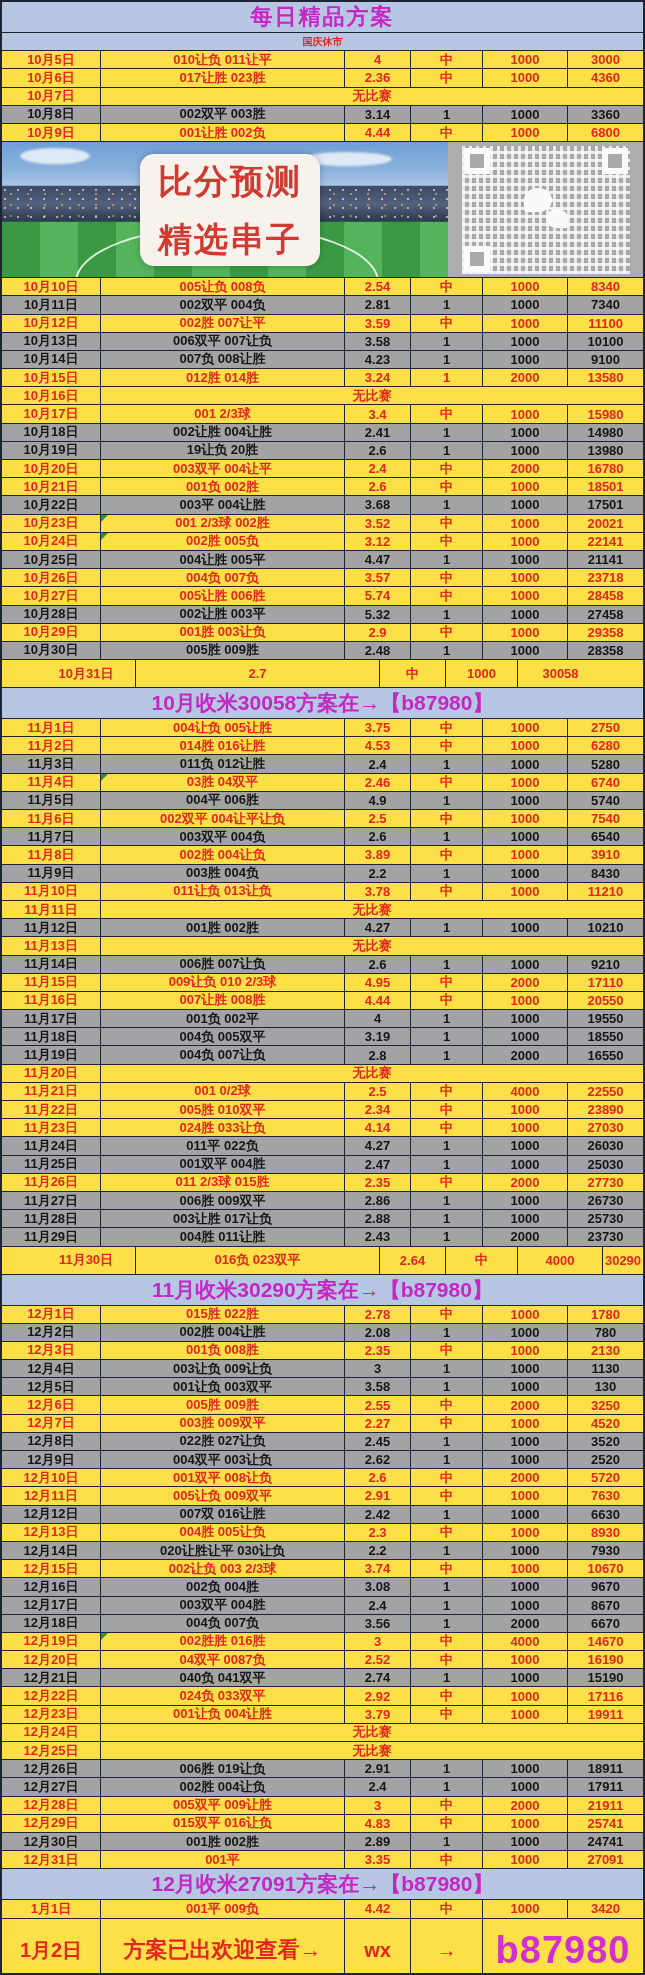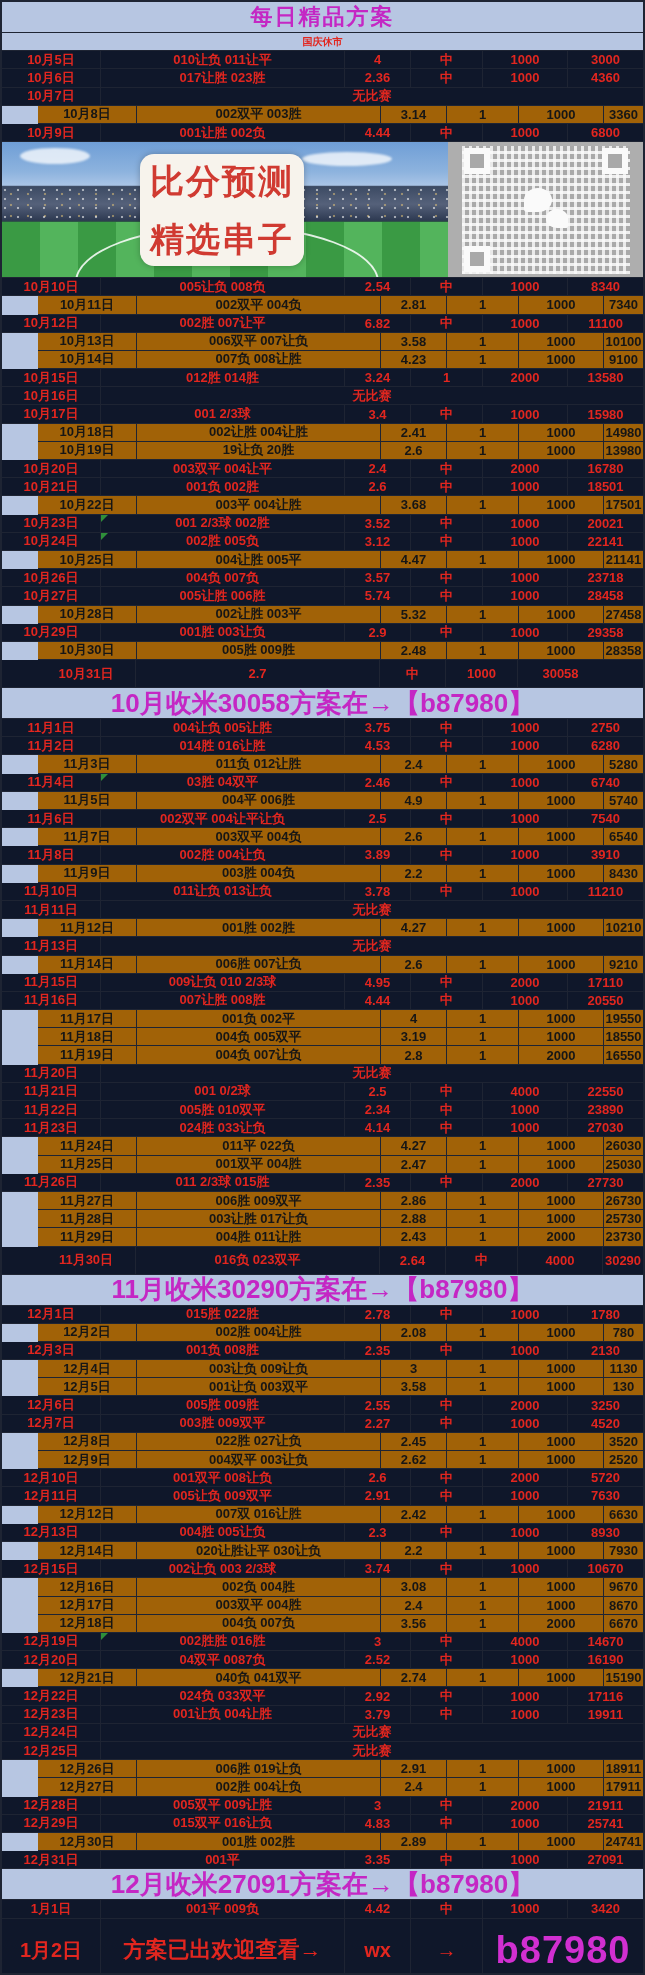--- a/index.html
+++ b/index.html
@@ -15,27 +15,27 @@
   .r-sum{height:31px;}
   .r-tall{height:28px;padding-left:35px;}
   .r-final{height:63px;border-bottom:none;}
   .c{display:flex;align-items:center;justify-content:center;box-sizing:border-box;
      border-right:1px solid #1e2433;font-size:13px;font-weight:700;white-space:nowrap;
      overflow:hidden;position:relative;}
   .c:last-child{border-right:none;}
   .span-all{grid-column:1 / -1;border-right:none;}
   .span-rest{grid-column:2 / -1;border-right:none;}
   .span-code{grid-column:5 / -1;border-right:none;}
-  .win{background:#0f172a;}
+  .win{background:#fde047;}
   .win .c{color:#e2261f;}
-  .lose{background:#a16207;margin-left:36px;}
+  .lose{background:#a3a3a3;}
   .lose .c{color:#161616;}
   .blue-bg{background:#b7c6e2;}
   .title-text{color:#c427c4;font-size:22px;letter-spacing:2px;}
-  .sum-text{color:#c427c4;font-size:26px;}
+  .sum-text{color:#c427c4;font-size:21px;}
   .notice-text{color:#e2261f;font-size:10px;}
   .marker::before{content:"";position:absolute;left:0;top:0;width:0;height:0;
      border-top:7px solid #2f8f3a;border-right:7px solid transparent;}
   
   .r-final .c{font-size:20px;}
   .r-final .plan-big{font-size:22px;}
   .r-final .code-big{font-size:38px;color:#d12fd1;letter-spacing:1px;}
   
   #banner{height:136px;flex:0 0 auto;box-sizing:border-box;border-bottom:1px solid #1e2433;
      display:flex;position:relative;background:#9aa7bb;}
@@ -44,21 +44,21 @@
        #55617a 46%,#2e3a52 58%,#2c7a37 60%,#3b9b47 100%);}
   .stands{position:absolute;left:0;top:33%;width:100%;height:26%;
      background-image:radial-gradient(circle at 3px 3px, rgba(255,255,255,.55) 1px, transparent 1.6px),
        radial-gradient(circle at 9px 7px, rgba(233,200,120,.5) 1px, transparent 1.6px);
      background-size:13px 9px,17px 11px;}
   .pitch{position:absolute;left:0;top:59%;width:100%;height:41%;
      background:repeating-linear-gradient(90deg,#3a9a44 0 38px,#53b45c 38px 76px);}
   .pitch-arc{position:absolute;left:50%;bottom:-62px;width:300px;height:110px;margin-left:-150px;
      border:2px solid rgba(255,255,255,.85);border-radius:50%;}
   .cloud{position:absolute;border-radius:50%;background:rgba(255,255,255,.75);filter:blur(1px);}
-  .caption{position:absolute;left:138px;top:12px;width:164px;height:112px;background:#f7f3ec;
+  .caption{position:absolute;left:138px;top:12px;width:180px;height:112px;background:#f7f3ec;
      border-radius:14px;display:flex;flex-direction:column;align-items:center;justify-content:center;
      gap:17px;box-shadow:0 0 6px rgba(0,0,0,.25);}
   .caption div{color:#d03a31;font-size:34px;font-weight:700;line-height:1.2;letter-spacing:2px;}
   .qr-wrap{position:relative;flex:1;height:100%;background:#aeaeae;display:flex;
      align-items:center;justify-content:center;}
   .qr{position:relative;width:168px;height:128px;background:#a9a9a9;
      background-image:
        repeating-linear-gradient(0deg, rgba(255,255,255,.85) 0 3px, transparent 3px 8px),
        repeating-linear-gradient(90deg, rgba(255,255,255,.8) 0 3px, transparent 3px 7px);
      background-blend-mode:screen;opacity:.95;}
@@ -156,21 +156,21 @@
         <div class="c ">10月11日</div>
         <div class="c ">002双平 004负</div>
         <div class="c ">2.81</div>
         <div class="c ">1</div>
         <div class="c ">1000</div>
         <div class="c ">7340</div>
       </div>
       <div class="r win">
         <div class="c ">10月12日</div>
         <div class="c ">002胜 007让平</div>
-        <div class="c ">6.82</div>
+        <div class="c ">3.59</div>
         <div class="c ">中</div>
         <div class="c ">1000</div>
         <div class="c ">11100</div>
       </div>
       <div class="r lose">
         <div class="c ">10月13日</div>
         <div class="c ">006双平 007让负</div>
         <div class="c ">3.58</div>
         <div class="c ">1</div>
         <div class="c ">1000</div>

